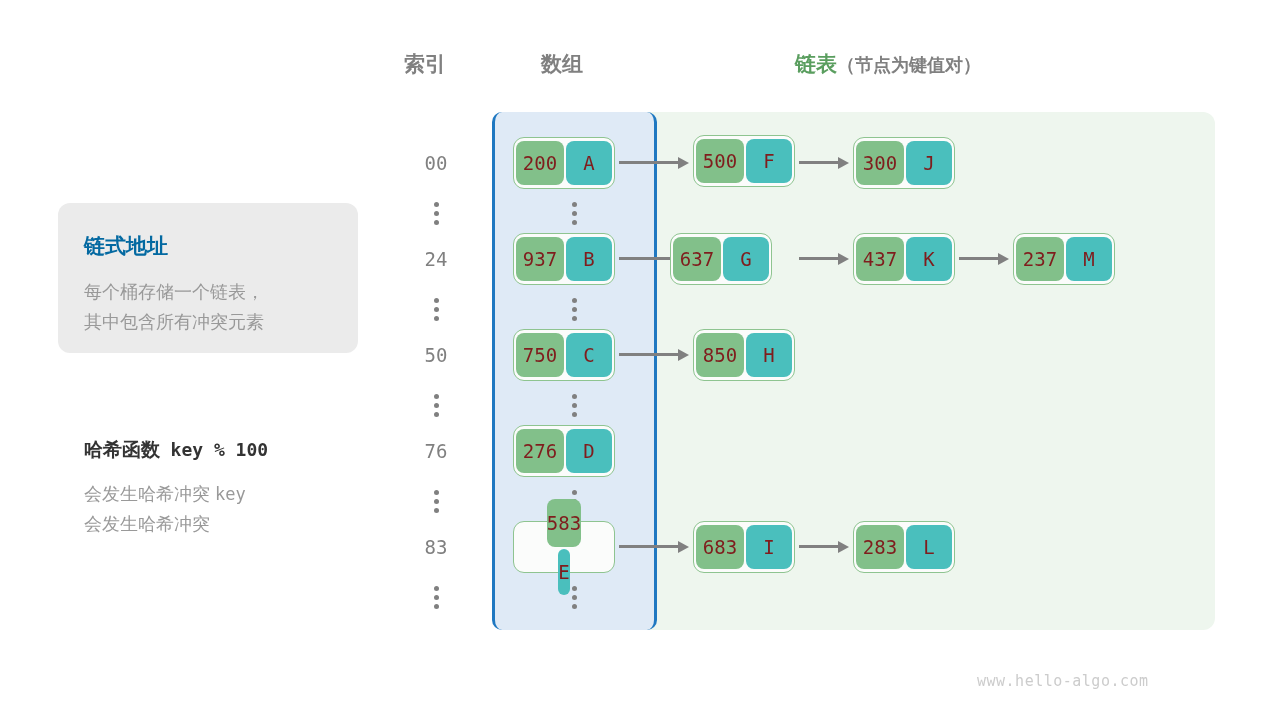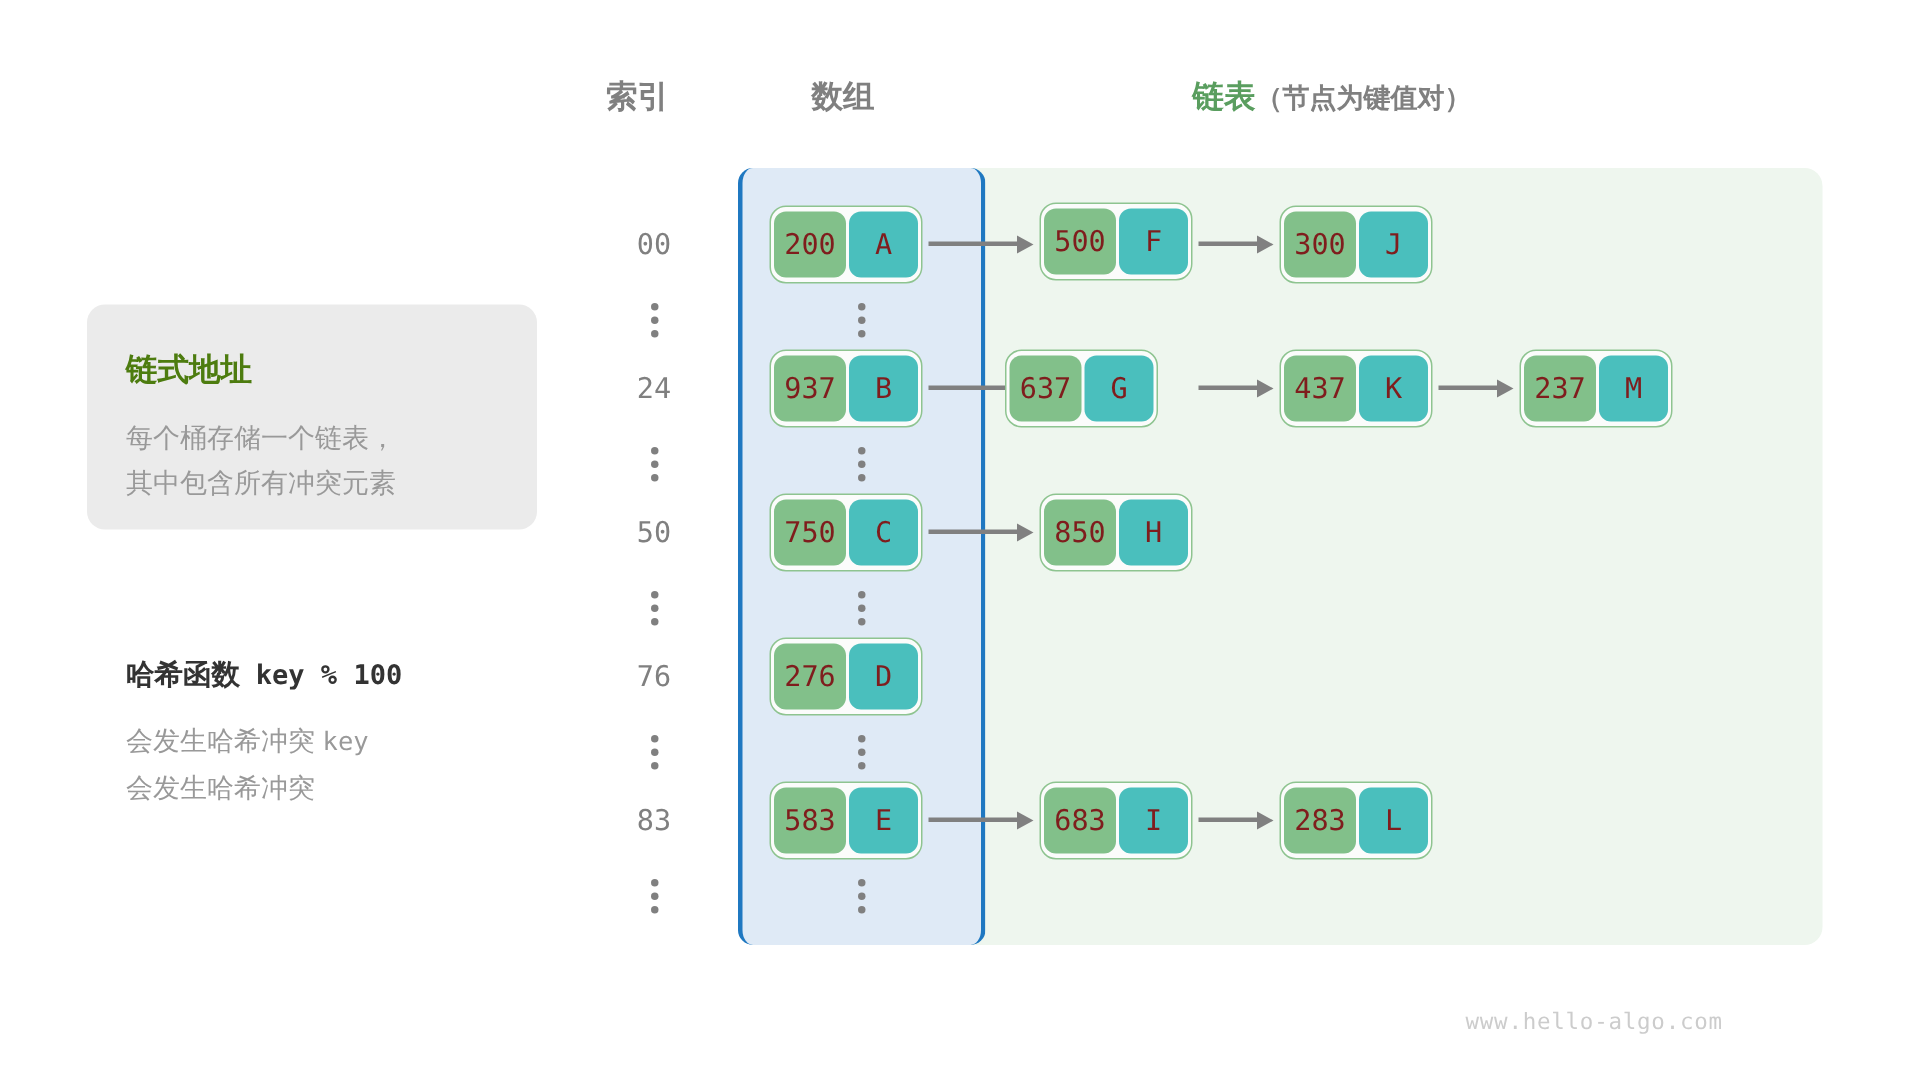--- a/index.html
+++ b/index.html
@@ -17,21 +17,21 @@
   #hdr-index{left:404px;top:50px;}
   #hdr-array{left:541px;top:50px;}
   #hdr-list{left:795px;top:50px;color:#5a9e5f;}
   #hdr-list .sub{color:#808080;font-size:18px;font-weight:bold;}
 
   
   #info-card{
     position:absolute;left:58px;top:203px;width:300px;height:150px;
     background:#ebebeb;border-radius:12px;
   }
-  #info-title{position:absolute;left:84px;top:232px;font-size:21px;font-weight:bold;color:#4d7c0f;white-space:nowrap;}
+  #info-title{position:absolute;left:84px;top:232px;font-size:21px;font-weight:bold;color:#0369a1;white-space:nowrap;}
   #info-body{position:absolute;left:84px;top:277px;font-size:18px;color:#999999;line-height:30px;white-space:pre-line;}
 
   
   #hash-title{position:absolute;left:84px;top:437px;font-size:19px;font-weight:bold;color:#333333;white-space:nowrap;}
   #hash-title .mono{font-family:"DejaVu Sans Mono","Liberation Mono",monospace;font-size:18px;}
   #hash-body{position:absolute;left:84px;top:479px;font-size:18px;color:#999999;line-height:30px;white-space:pre-line;}
   #hash-body .mono{font-family:"DejaVu Sans Mono","Liberation Mono",monospace;font-size:17px;}
 
   
   #list-panel{
@@ -215,21 +215,21 @@
         <span></span>
         <span></span>
         <span></span>
       </div>
       <div class="dots" style="left: 567px; top: 490px;">
         <span></span>
         <span></span>
         <span></span>
       </div>
       <div class="idx" style="top: 519px;">83</div>
-      <div class="node" style="left: 513px; top: 521px;">
+      <div class="node" style="left: 513px; top: 521px; flex-direction: column;">
         <div class="key">583</div>
         <div class="val">E</div>
       </div>
       <div class="arrow" style="left: 619px; top: 541px; width: 70px;">
         <div class="shaft" style="width:59px"></div>
         <div class="head" style="left:59px"></div>
       </div>
       <div class="node" style="left: 693px; top: 521px;">
         <div class="key">683</div>
         <div class="val">I</div>

